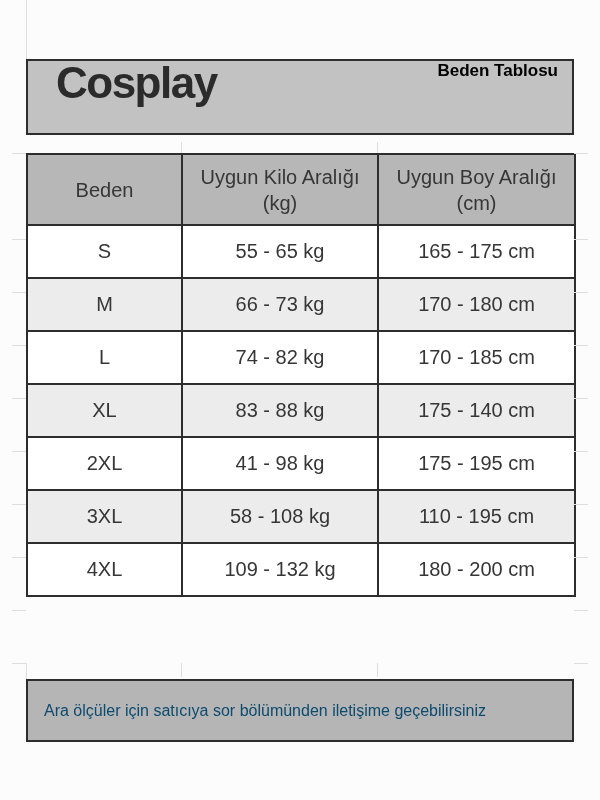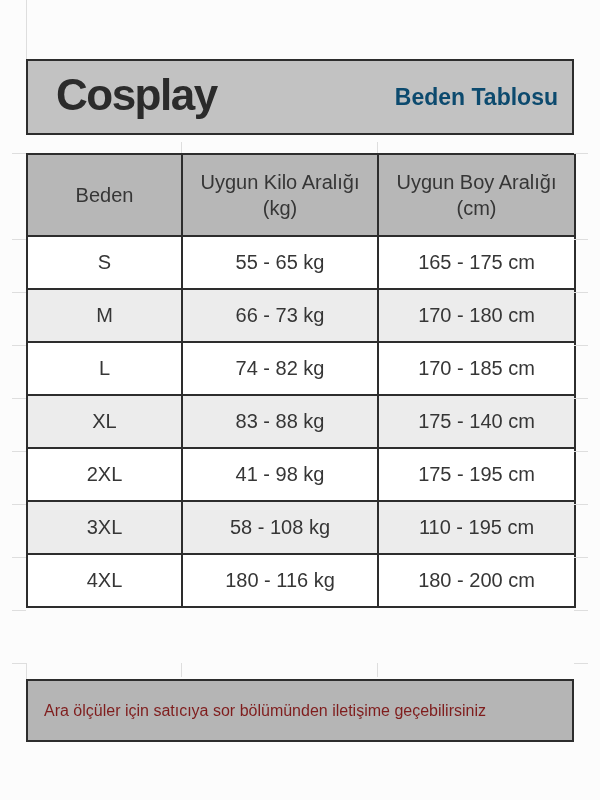--- a/index.html
+++ b/index.html
@@ -18,56 +18,56 @@
 
   
   .topbar {
     position: absolute;
     left: 26px; top: 59px;
     width: 548px; height: 76px;
     background: #c2c2c2;
     border: 2px solid #2d2d2d;
     box-sizing: border-box;
     display: flex;
-    align-items: center;
+    align-items: flex-start;
     justify-content: space-between;
     padding: 0 14px 0 28px;
   }
   .logo {
     font-size: 44px;
     font-weight: 700;
     letter-spacing: -1.5px;
     color: #2b2b2b;
     line-height: 1;
     padding-bottom: 4px;
   }
   .topbar-title {
-    font-size: 23px;
+    font-size: 17px;
     font-weight: 700;
-    color: #0c4a6e;
+    color: #000000;
   }
 
   
   table.size-table {
     position: absolute;
     left: 26px; top: 153px;
     width: 548px;
     border-collapse: collapse;
     table-layout: fixed;
     background: #ffffff;
   }
   table.size-table th, table.size-table td {
     border: 2px solid #2d2d2d;
     text-align: center;
     vertical-align: middle;
     font-size: 20px;
     color: #363636;
     padding: 0;
   }
-  table.size-table thead tr { height: 82px; }
+  table.size-table thead tr { height: 71px; }
   table.size-table thead th {
     background: #b7b7b7;
     font-weight: 400;
     line-height: 1.3;
   }
   table.size-table tbody tr { height: 53px; }
   table.size-table tbody tr:nth-child(even) td { background: #ececec; }
   table.size-table tbody tr:nth-child(odd) td { background: #ffffff; }
 
   
@@ -75,21 +75,21 @@
     position: absolute;
     left: 26px; top: 679px;
     width: 548px; height: 63px;
     background: #b5b5b5;
     border: 2px solid #2d2d2d;
     box-sizing: border-box;
     display: flex;
     align-items: center;
     padding-left: 16px;
     font-size: 16px;
-    color: #7f1d1d;
+    color: #0c4a6e;
   }
 
   
   .stub { position: absolute; background: #dedede; }
   .stub.h { height: 1px; width: 14px; }
   .stub.v { width: 1px; }
 </style>
 </head>
 <body>
 
@@ -147,21 +147,21 @@
         <td>41 - 98 kg</td>
         <td>175 - 195 cm</td>
       </tr>
       <tr>
         <td>3XL</td>
         <td>58 - 108 kg</td>
         <td>110 - 195 cm</td>
       </tr>
       <tr>
         <td>4XL</td>
-        <td>180 - 116 kg</td>
+        <td>109 - 132 kg</td>
         <td>180 - 200 cm</td>
       </tr>
     </tbody>
   </table>
 
   <div class="footer-box">
     <span>Ara ölçüler için satıcıya sor bölümünden iletişime geçebilirsiniz</span>
   </div>
 
   <div id="stubs">

